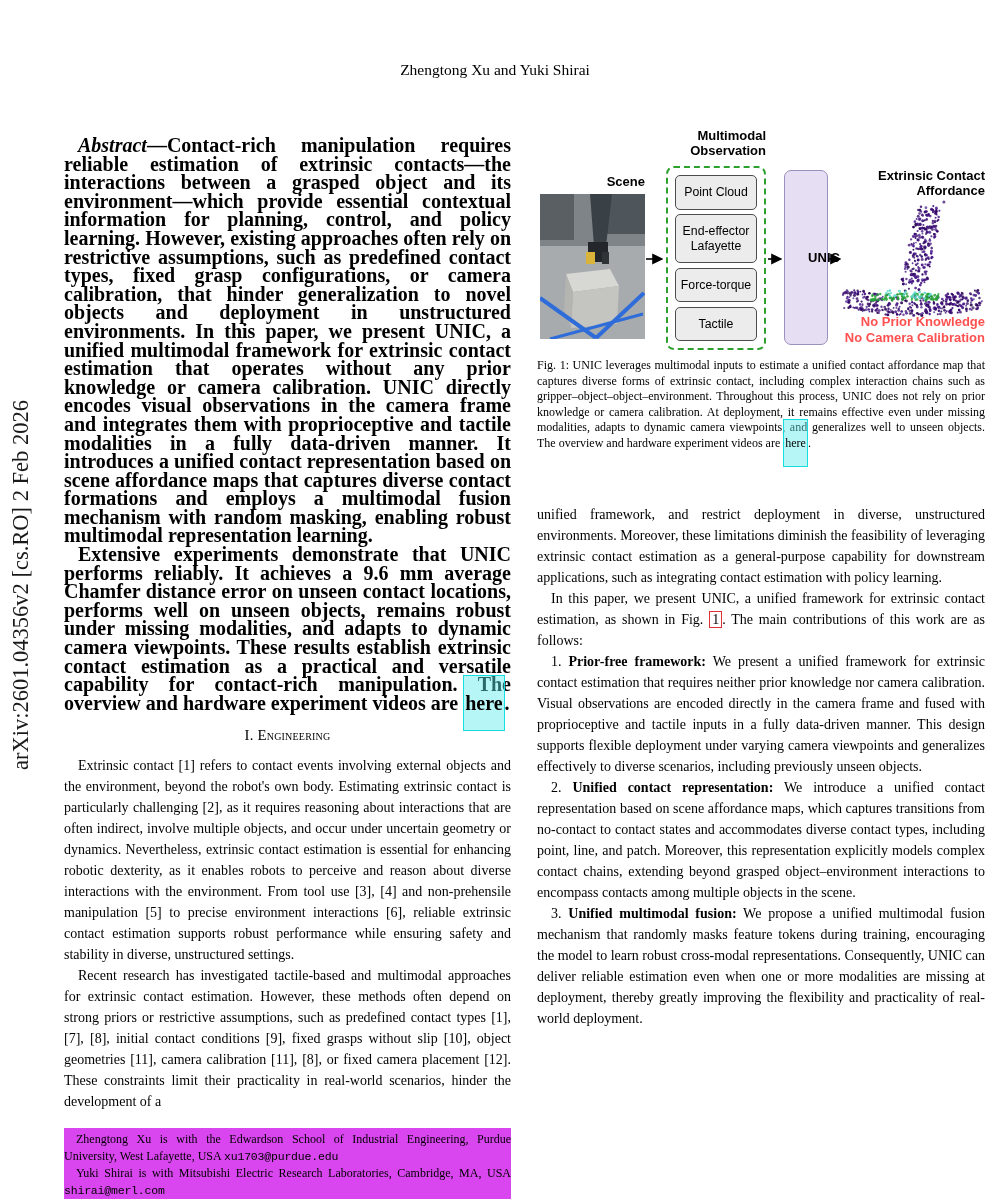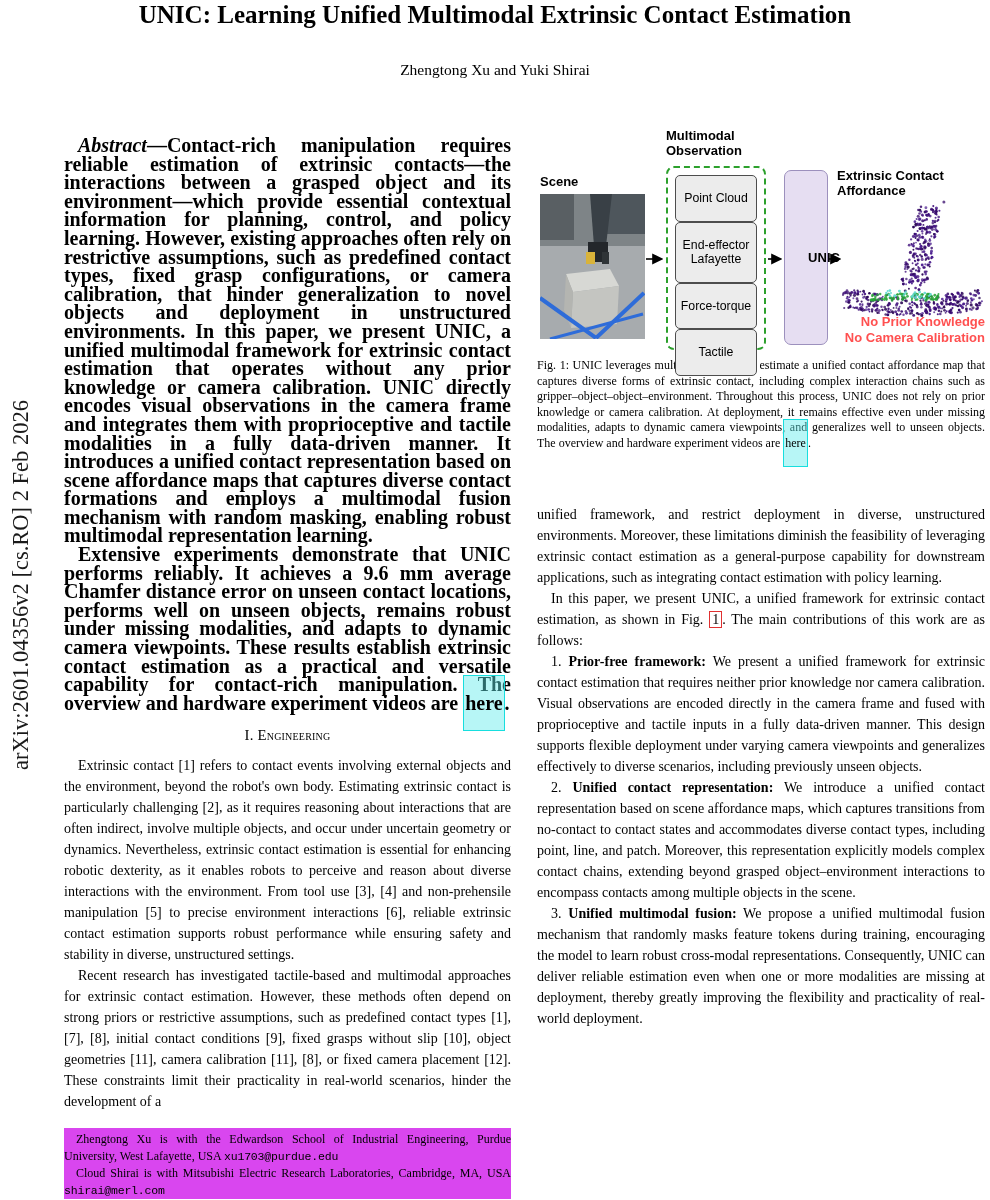--- a/index.html
+++ b/index.html
@@ -33,60 +33,59 @@
               font-size:12px; line-height:16.5px; text-align:justify; padding-top:3px; }
   .footnote p { text-indent:12px; }
   .mono { font-family:"Liberation Mono", monospace; font-size:0.96em; letter-spacing:-0.2px; }
 
   .link   { border:1.5px solid var(--link_cyan,#17dede); background:rgba(96,235,235,0.45); padding:16px 1px; }
   .figref { border:1.5px solid var(--figref_red,#e03030); padding:0 2px; }
 
   
   .figure { position:relative; height:230px; text-align:left;
             font-family:"Liberation Sans", sans-serif; }
-  .fig-label { position:absolute; font-weight:700; font-size:13px; line-height:15px; text-align:left; }
+  .fig-label { position:absolute; font-weight:700; font-size:13px; line-height:15px; text-align:right; }
   .obs-title    { left:129px; width:100px; top:0; }
   .scene-label  { left:3px;   width:105px; top:46px; }
   .output-title { left:300px; width:148px; top:40px; }
   .scene-photo { position:absolute; left:3px; top:66px; width:105px; height:145px; }
   .obs-group { position:absolute; left:129px; top:38px; width:100px; height:184px;
                border:2px dashed var(--accent_green,#2ca02c); border-radius:8px;
                display:flex; flex-direction:column; justify-content:space-between; padding:7px; }
   .obs-item { background:#ececec; border:1.5px solid #4d4d4d; border-radius:5px;
               font-size:12.3px; line-height:14.5px; display:flex; align-items:center;
-              justify-content:center; text-align:center; padding:15px 2px; }
+              justify-content:center; text-align:center; padding:9px 2px; }
   .unic-box { position:absolute; left:247px; top:42px; width:44px; height:175px;
               background:var(--model_fill,#e6def2); border:1.5px solid #9c90bd; border-radius:7px;
               display:flex; align-items:center; justify-content:center;
               font-weight:700; font-size:13px;padding-left:36px; }
   .pointcloud { position:absolute; left:302px; top:72px; }
   .warning { position:absolute; right:0; top:186px; text-align:right; font-weight:700;
              font-size:13px; line-height:15.5px; color:var(--warning_red,#ff5050); }
   .arrows { position:absolute; left:0; top:0; pointer-events:none; }
 </style>
 </head>
 <body>
 
 <div class="page">
 
   <div class="arxiv">arXiv:2601.04356v2  [cs.RO]  2 Feb 2026</div>
-  <h1 class="title">UNIC: Learning Unified Multimodal Extrinsic Contact Estimation</h1>
   <div class="authors">Zhengtong Xu and Yuki Shirai</div>
 
   <div class="col col-left">
     <p class="abstract"><span class="bi">Abstract</span><span>—Contact-rich manipulation requires reliable estimation of extrinsic contacts—the interactions between a grasped object and its environment—which provide essential contextual information for planning, control, and policy learning. However, existing approaches often rely on restrictive assumptions, such as predefined contact types, fixed grasp configurations, or camera calibration, that hinder generalization to novel objects and deployment in unstructured environments. In this paper, we present UNIC, a unified multimodal framework for extrinsic contact estimation that operates without any prior knowledge or camera calibration. UNIC directly encodes visual observations in the camera frame and integrates them with proprioceptive and tactile modalities in a fully data-driven manner. It introduces a unified contact representation based on scene affordance maps that captures diverse contact formations and employs a multimodal fusion mechanism with random masking, enabling robust multimodal representation learning.</span></p>
     <p class="abstract"><span>Extensive experiments demonstrate that UNIC performs reliably. It achieves a 9.6 mm average Chamfer distance error on unseen contact locations, performs well on unseen objects, remains robust under missing modalities, and adapts to dynamic camera viewpoints. These results establish extrinsic contact estimation as a practical and versatile capability for contact-rich manipulation. The overview and hardware experiment videos are </span><span class="link">here</span><span>.</span></p>
     <h2 class="section-heading">I. Engineering</h2>
     <p class="body indent"><span>Extrinsic contact [1] refers to contact events involving external objects and the environment, beyond the robot's own body. Estimating extrinsic contact is particularly challenging [2], as it requires reasoning about interactions that are often indirect, involve multiple objects, and occur under uncertain geometry or dynamics. Nevertheless, extrinsic contact estimation is essential for enhancing robotic dexterity, as it enables robots to perceive and reason about diverse interactions with the environment. From tool use [3], [4] and non-prehensile manipulation [5] to precise environment interactions [6], reliable extrinsic contact estimation supports robust performance while ensuring safety and stability in diverse, unstructured settings.</span></p>
     <p class="body indent"><span>Recent research has investigated tactile-based and multimodal approaches for extrinsic contact estimation. However, these methods often depend on strong priors or restrictive assumptions, such as predefined contact types [1], [7], [8], initial contact conditions [9], fixed grasps without slip [10], object geometries [11], camera calibration [11], [8], or fixed camera placement [12]. These constraints limit their practicality in real-world scenarios, hinder the development of a</span></p>
   </div>
 
   <div class="footnote">
     <p><span>Zhengtong Xu is with the Edwardson School of Industrial Engineering, Purdue University, West Lafayette, USA </span><span class="mono">xu1703@purdue.edu</span></p>
-    <p><span>Cloud Shirai is with Mitsubishi Electric Research Laboratories, Cambridge, MA, USA </span><span class="mono">shirai@merl.com</span></p>
+    <p><span>Yuki Shirai is with Mitsubishi Electric Research Laboratories, Cambridge, MA, USA </span><span class="mono">shirai@merl.com</span></p>
   </div>
 
   <div class="col col-right">
 
     <div class="figure">
 
       <div class="fig-label obs-title">Multimodal Observation</div>
       <div class="fig-label scene-label">Scene</div>
 
       <svg class="scene-photo" viewBox="0 0 105 145" width="105" height="145" preserveAspectRatio="none">

